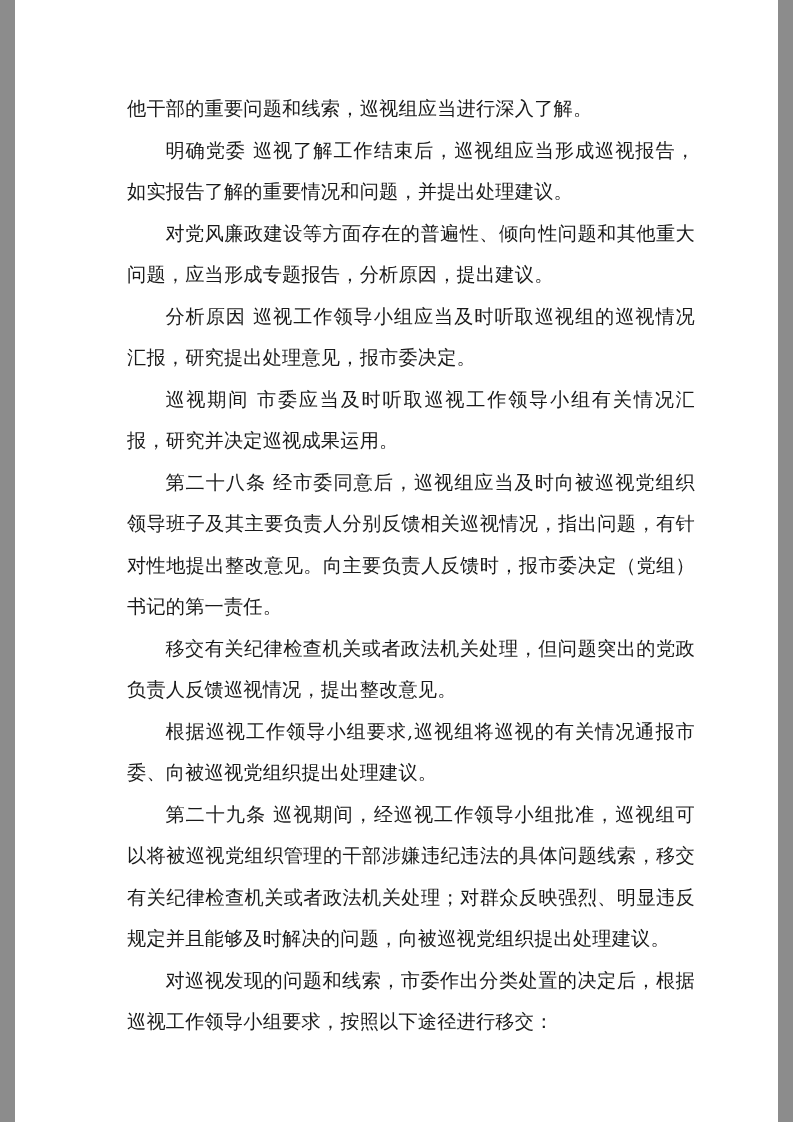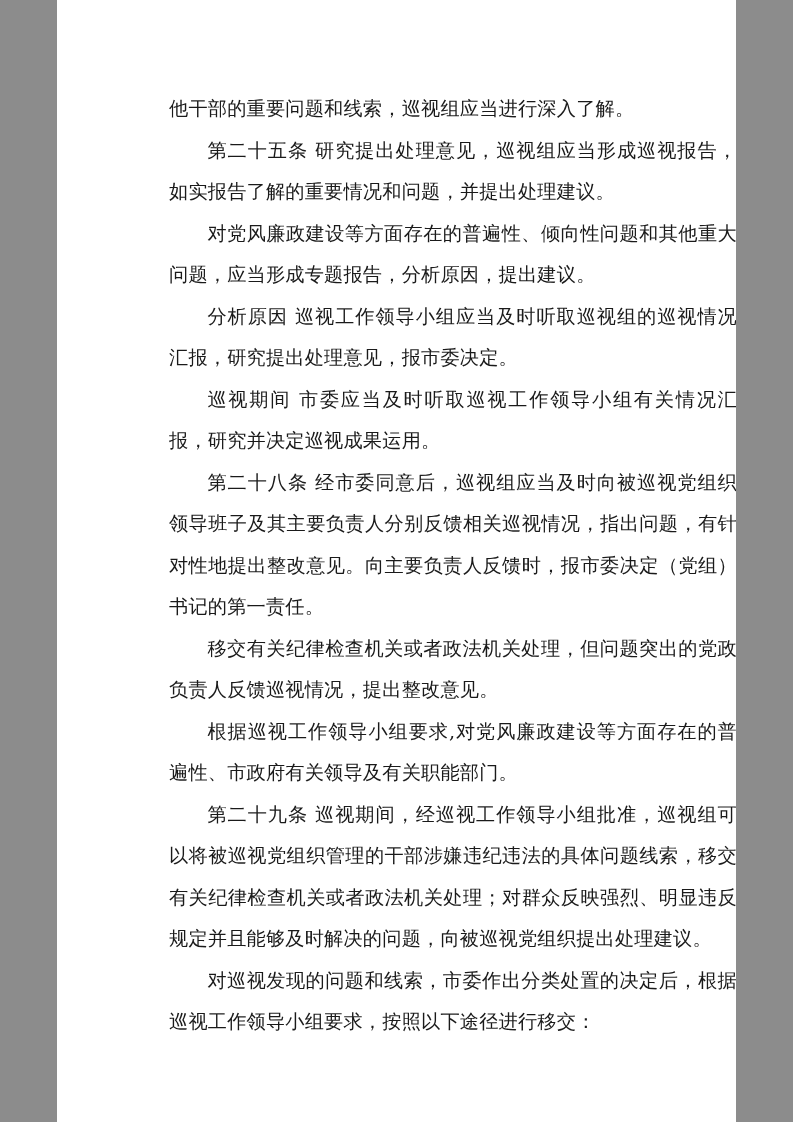--- a/index.html
+++ b/index.html
@@ -5,21 +5,21 @@
   html, body {
     margin: 0;
     padding: 0;
     background: #8c8c8c;
   }
   body {
     font-family: "Liberation Serif", "DejaVu Serif", serif;
   }
   .page {
     position: relative;
-    width: 679px;
+    width: 763px;
     height: 1122px;
     background: #ffffff;
     margin: 0 auto;
     box-sizing: border-box;
     overflow: hidden;
   }
   .content {
     position: absolute;
     left: 112px;
     top: 88px;
@@ -38,23 +38,23 @@
   .indent {
     text-indent: 2em;
   }
 </style>
 </head>
 <body>
 
 <div class="page">
   <div class="content">
     <p class="para">他干部的重要问题和线索，巡视组应当进行深入了解。</p>
-    <p class="para indent">第二十五条 研究提出处理意见，巡视组应当形成巡视报告，如实报告了解的重要情况和问题，并提出处理建议。</p>
+    <p class="para indent">明确党委 巡视了解工作结束后，巡视组应当形成巡视报告，如实报告了解的重要情况和问题，并提出处理建议。</p>
     <p class="para indent">对党风廉政建设等方面存在的普遍性、倾向性问题和其他重大问题，应当形成专题报告，分析原因，提出建议。</p>
     <p class="para indent">分析原因 巡视工作领导小组应当及时听取巡视组的巡视情况汇报，研究提出处理意见，报市委决定。</p>
     <p class="para indent">巡视期间 市委应当及时听取巡视工作领导小组有关情况汇报，研究并决定巡视成果运用。</p>
     <p class="para indent">第二十八条 经市委同意后，巡视组应当及时向被巡视党组织领导班子及其主要负责人分别反馈相关巡视情况，指出问题，有针对性地提出整改意见。向主要负责人反馈时，报市委决定（党组）书记的第一责任。</p>
     <p class="para indent">移交有关纪律检查机关或者政法机关处理，但问题突出的党政负责人反馈巡视情况，提出整改意见。</p>
-    <p class="para indent">根据巡视工作领导小组要求,对党风廉政建设等方面存在的普遍性、市政府有关领导及有关职能部门。</p>
+    <p class="para indent">根据巡视工作领导小组要求,巡视组将巡视的有关情况通报市委、向被巡视党组织提出处理建议。</p>
     <p class="para indent">第二十九条 巡视期间，经巡视工作领导小组批准，巡视组可以将被巡视党组织管理的干部涉嫌违纪违法的具体问题线索，移交有关纪律检查机关或者政法机关处理；对群众反映强烈、明显违反规定并且能够及时解决的问题，向被巡视党组织提出处理建议。</p>
     <p class="para indent">对巡视发现的问题和线索，市委作出分类处置的决定后，根据巡视工作领导小组要求，按照以下途径进行移交：</p>
   </div>
 </div>
 
 </body></html>

